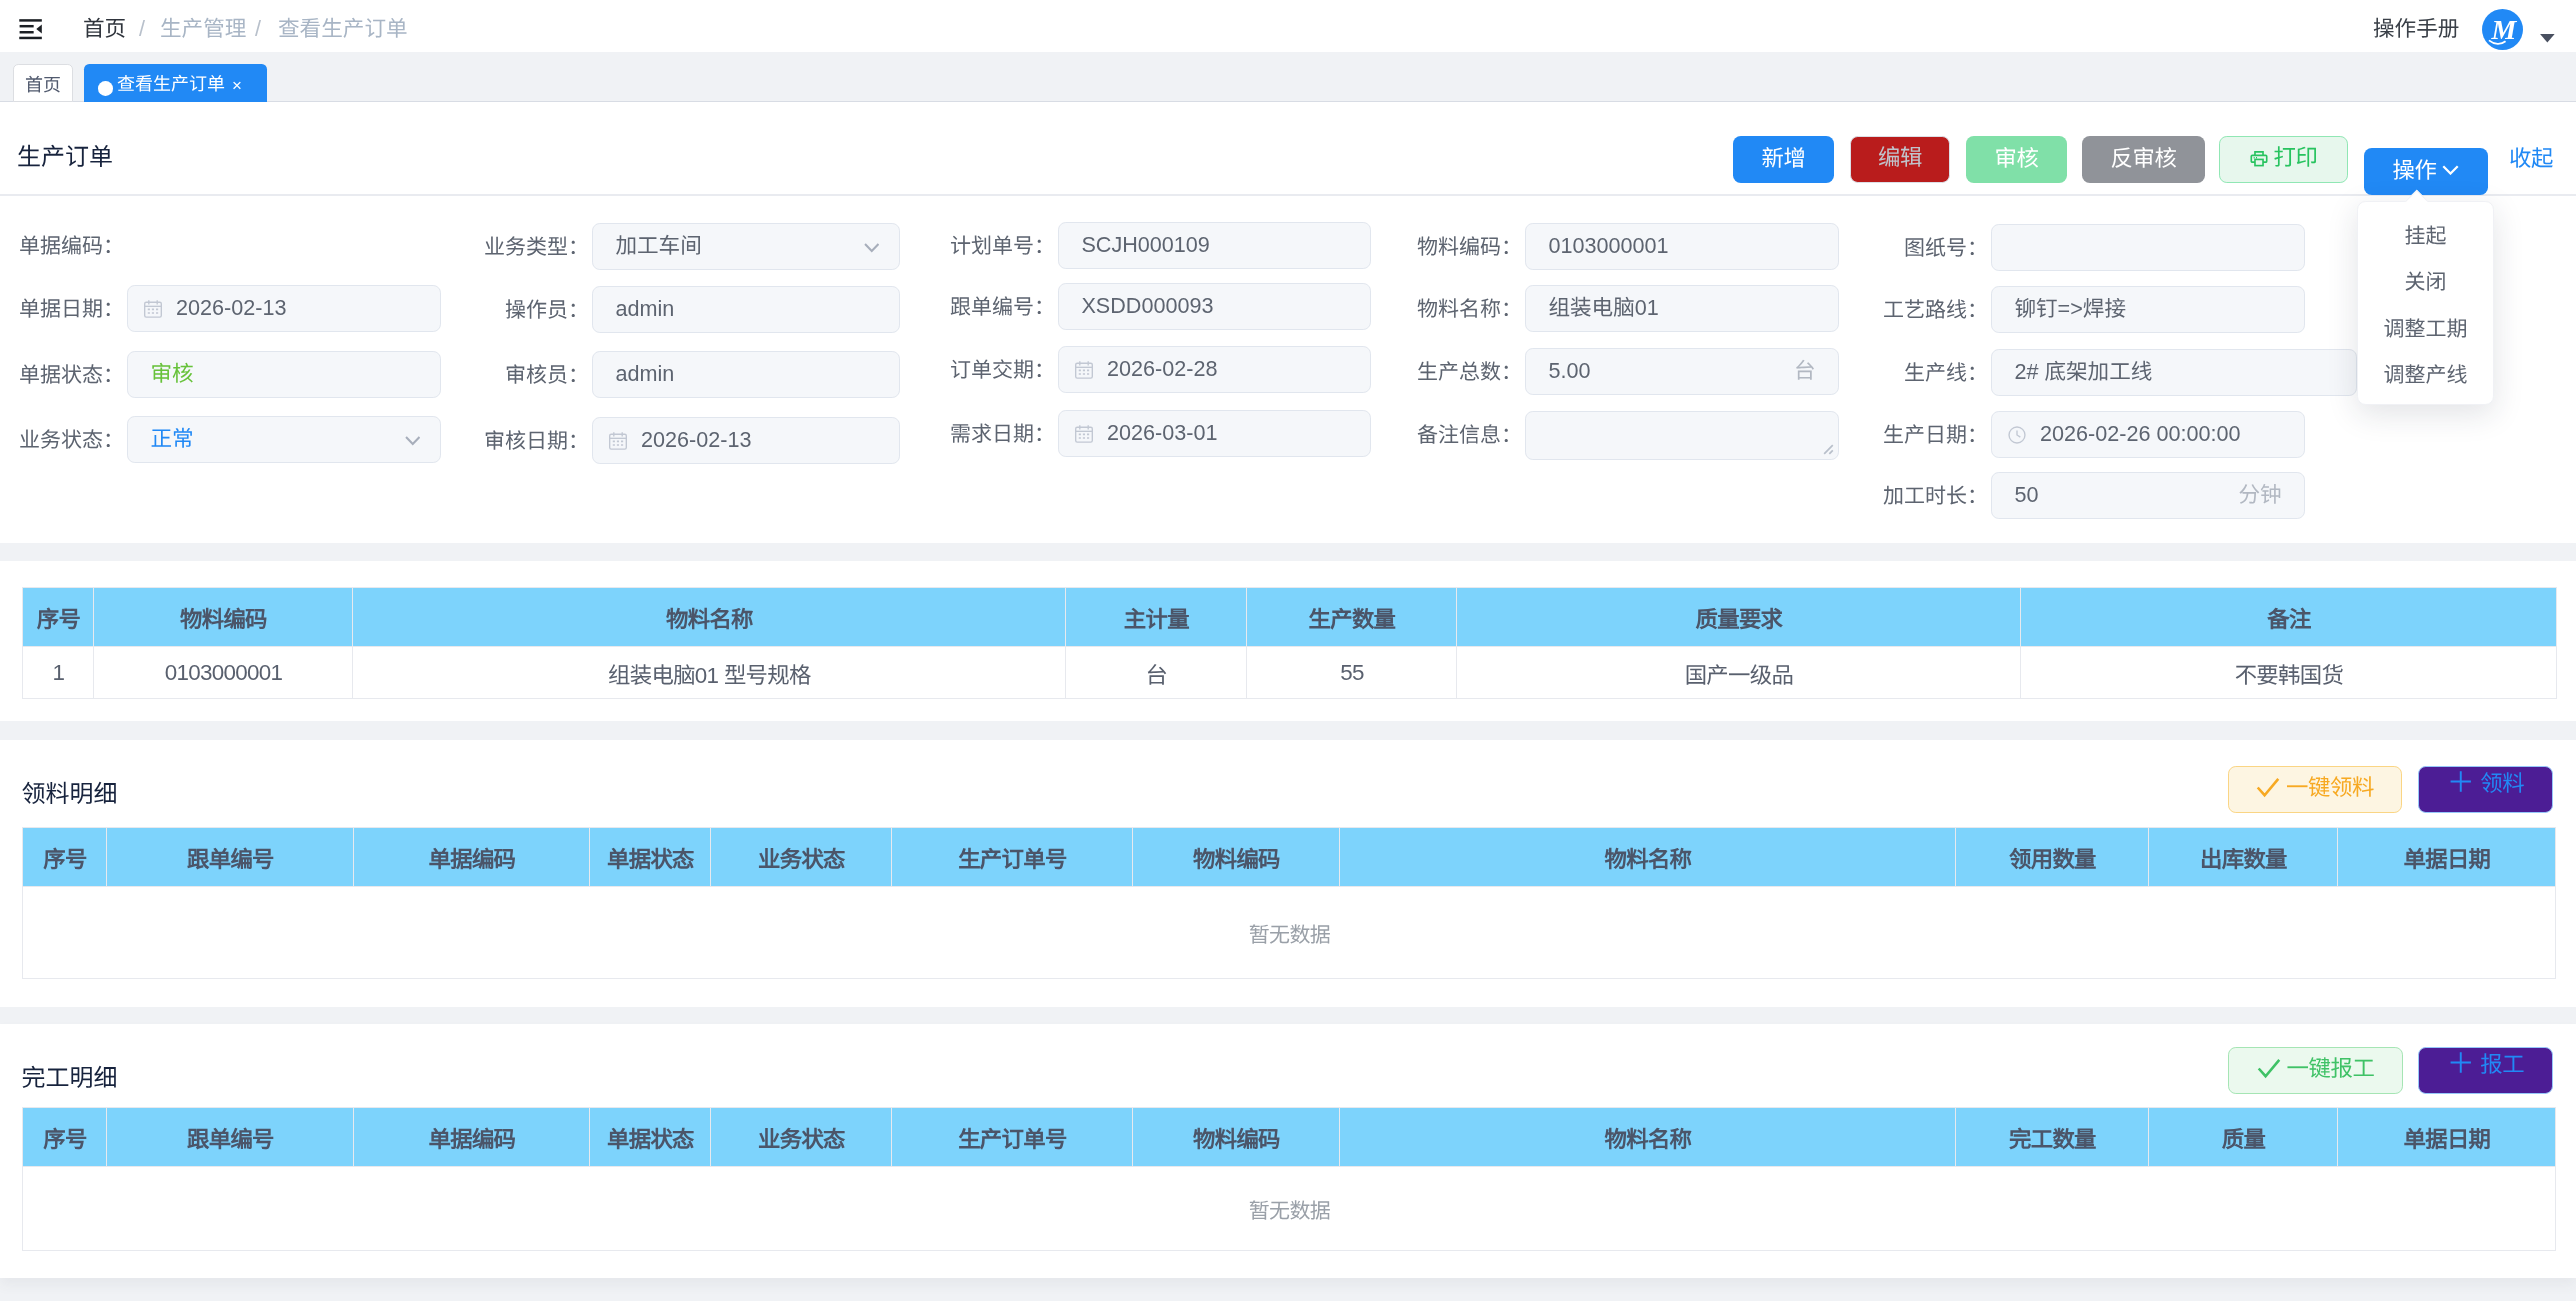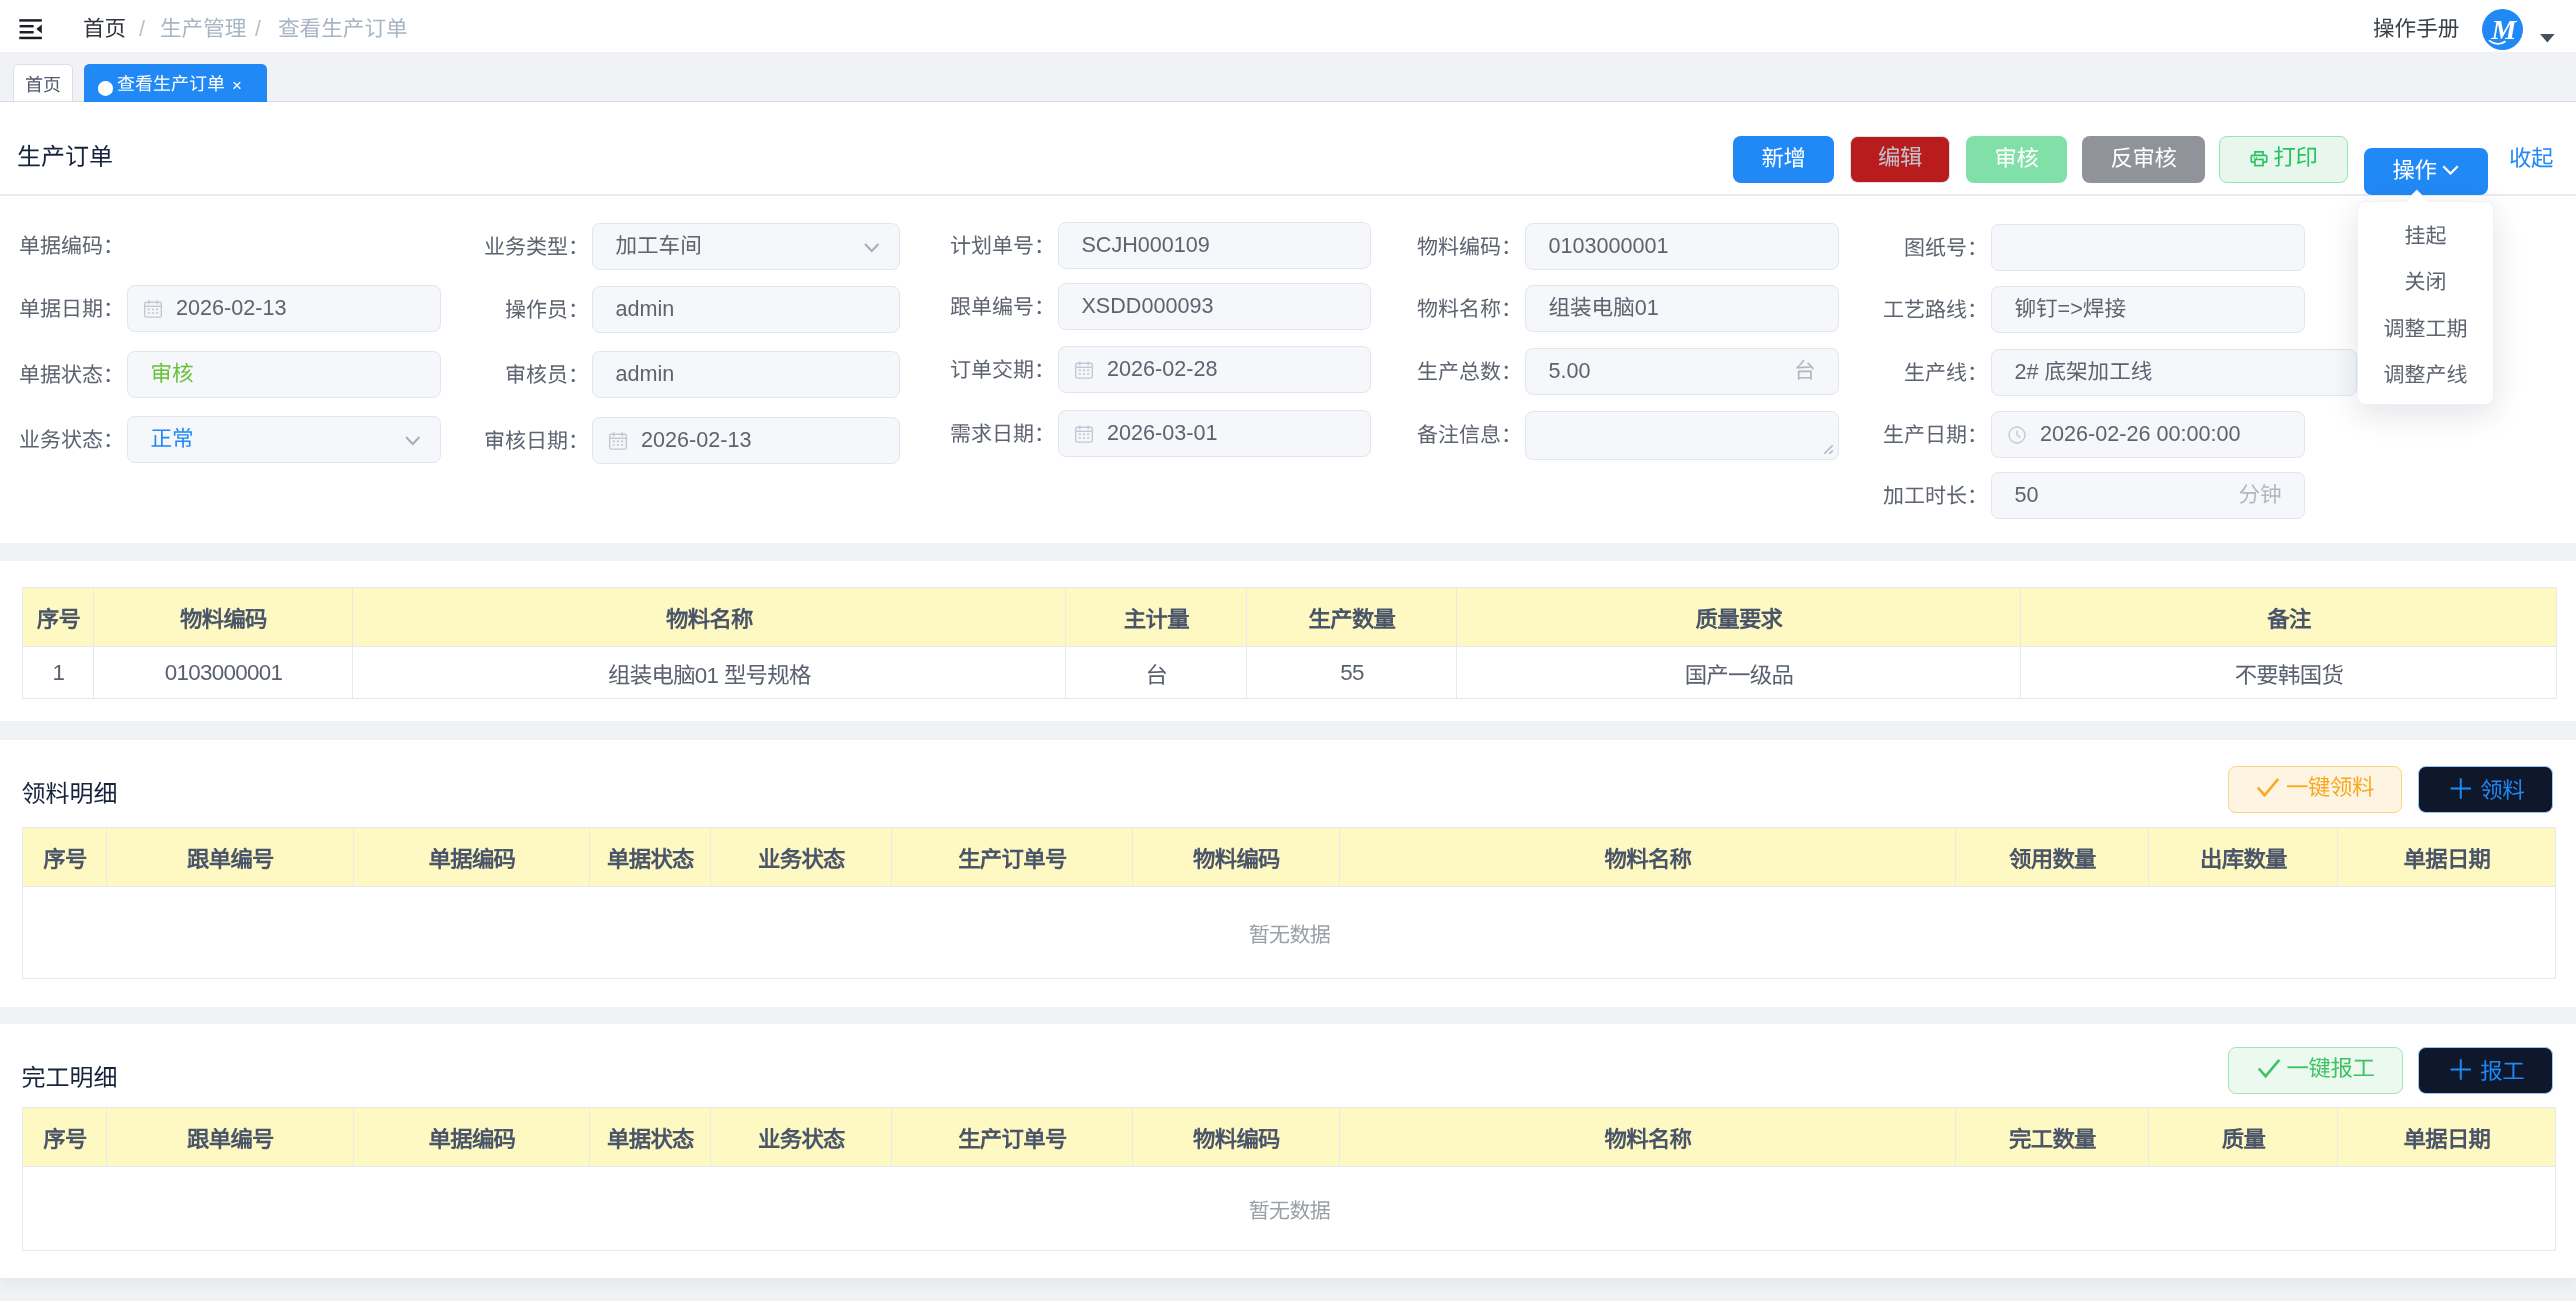--- a/index.html
+++ b/index.html
@@ -25,34 +25,34 @@
 .divid{position:absolute;left:0;top:92px;width:2576px;height:1.7px;background:#e9ebf0}
 
 .btn{position:absolute;height:47px;border-radius:7.8px;font-size:22.4px;letter-spacing:-0.4px;text-align:center;line-height:45px;color:#fff}
 .b-prim{background:#2189f5}
 .b-dis{background:#b91c1c;border:1.7px solid #dcdfe6;color:#c0c4cc;line-height:41px}
 .b-grn{background:#80e0a8}
 .b-grey{background:#909399}
 .b-print{background:#e7f7ed;border:1.7px solid #90e7b4;color:#27c35f;line-height:41px}
 .b-link{color:#2189f5;background:none;width:auto}
 .bp-yel{background:#fdf5e2;border:1.7px solid #fad584;color:#f7a922;line-height:41px}
-.bp-blu{background:#0f172a;border:1.7px solid #97c8f9;color:#2189f5;line-height:45px}
+.bp-blu{background:#4c1d95;border:1.7px solid #97c8f9;color:#2189f5;line-height:32px}
 .bp-grn{background:#ebf9ee;border:1.7px solid #a5e5b4;color:#3fc266;line-height:41px}
 
 .lb{position:absolute;width:241px;text-align:right;font-size:21px;color:#5d6470;line-height:47px;white-space:nowrap}
 .ip{position:absolute;height:47px;background:#f5f7fa;border:1.7px solid #e1e6ee;border-radius:7.8px;font-size:21.6px;color:#5d6470;line-height:43px;padding-left:22.4px;white-space:nowrap}
 .ip.date{padding-left:48px}
 .sfx{position:absolute;top:0;right:22.4px;color:#b2b8c2}
 .grn{color:#67c23a}.blu{color:#2189f5}
 .icab{position:absolute;left:16.4px;top:14px}
 .car{position:absolute;right:20px;top:19px}
 
 table{border-collapse:collapse;table-layout:fixed;position:absolute;background:#fff}
 th,td{border:1.7px solid #e7e9ee;font-size:22.4px;letter-spacing:-0.7px;overflow:hidden;white-space:nowrap;text-align:center;padding:0}
-th{background:#fef9c3;color:#4b5569;font-weight:700;height:59px}
+th{background:#7dd3fc;color:#4b5569;font-weight:700;height:59px}
 td{color:#59606e;height:52px}
 
 .dd{position:absolute;left:2357px;top:201px;width:137px;height:204px;background:#fff;border:1.7px solid #f0f1f5;border-radius:8.6px;box-shadow:0 8.6px 31px rgba(30,40,60,.13)}
 .dd i{position:absolute;left:51px;top:-8.6px;width:15.5px;height:15.5px;background:#fff;transform:rotate(45deg);border-left:1.7px solid #f0f1f5;border-top:1.7px solid #f0f1f5}
 .dd div{position:absolute;width:100%;text-align:center;font-size:21px;color:#5d6470;line-height:47px}
 </style>
 </head>
 <body>
 <div class="nav">
   <svg class="abs" style="left:19px;top:18px" width="23" height="21.6" viewBox="0 0 27 25">

